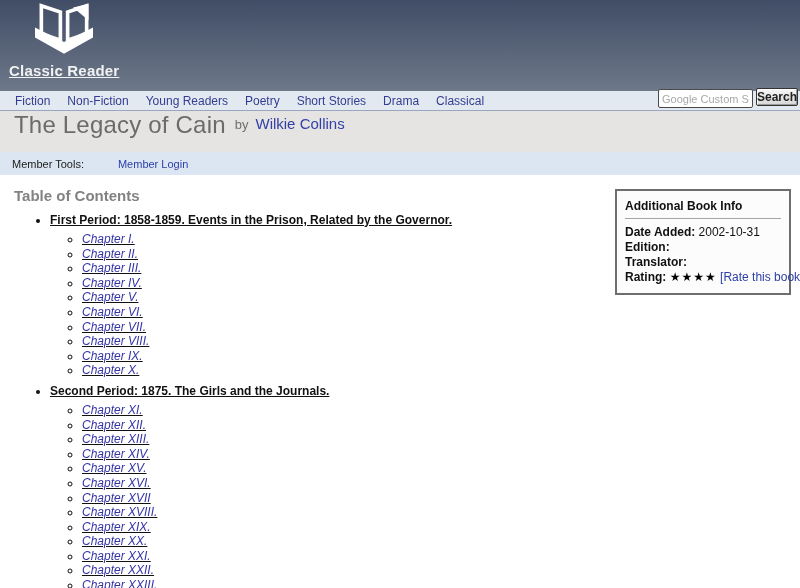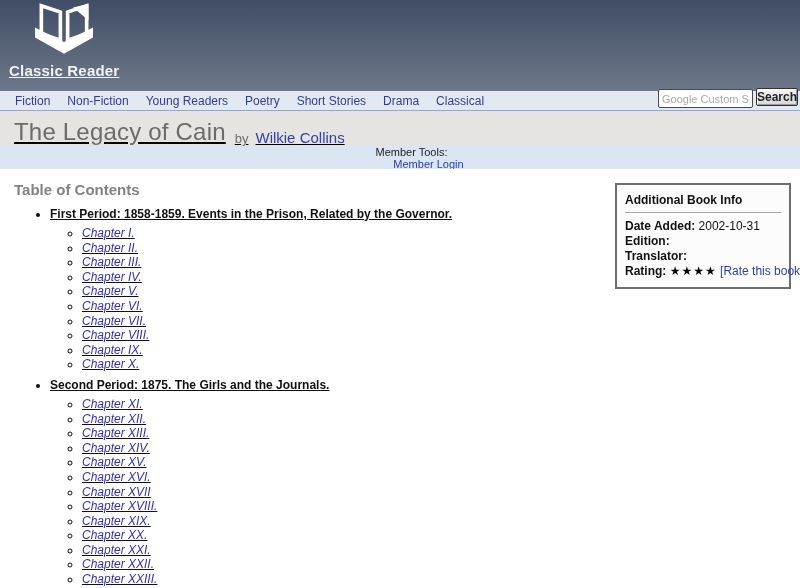--- a/index.html
+++ b/index.html
@@ -28,27 +28,27 @@
   .navbar a{color:#333d8f;font-size:12px;text-decoration:none;margin-right:17px;white-space:nowrap;}
 
   
   .search-input{position:absolute;top:89px;left:658px;width:95px;height:19px;border:1px solid #4a4a4a;border-radius:2px;font-size:11px;padding:0 3px;font-family:"Liberation Sans",sans-serif;color:#222;background:#fff;}
   .search-input::placeholder{color:#a8a8a8;}
   .search-button{position:absolute;top:88px;left:756px;width:42px;height:18px;font-size:12px;font-weight:bold;color:#222;
     background:linear-gradient(#f7f7f7,#d7d7d7);border:1px solid #333;border-radius:2px;
     box-shadow:inset 1px 1px 0 #fff,inset -1px -1px 0 #9b9b9b;cursor:pointer;font-family:"Liberation Sans",sans-serif;}
 
   
-  .title-bar{height:35px;background:var(--titlebar-bg);display:flex;align-items:flex-end;padding-left:14px;text-decoration:underline;}
+  .title-bar{height:41px;background:var(--titlebar-bg);display:flex;align-items:flex-start;padding-left:14px;}
   .book-title{font-size:24px;font-weight:normal;color:#6b6b6b;letter-spacing:.2px;}
   .by-text{font-size:13px;color:#6f6f6f;margin:6px 0 0 9px;}
   .author-link{font-size:15px;color:var(--link-blue);text-decoration:none;margin:4px 0 0 7px;}
 
   
-  .member-bar{height:23px;background:var(--member-bg);display:flex;align-items:center;padding-left:23px;font-size:11px;color:#1c1c1c;flex-direction:column;}
+  .member-bar{height:23px;background:var(--member-bg);display:flex;align-items:center;padding-left:12px;font-size:11px;color:#1c1c1c;}
   .member-bar a{color:#2b3fa9;text-decoration:none;margin-left:34px;text-align:center;}
 
   
   .content{position:relative;background:#fff;padding-top:12px;}
   .toc-heading{font-size:15px;font-weight:bold;color:#828282;margin:0 0 9px 14px;}
   ul.toc{list-style:disc;padding-left:50px;margin:0;}
   ul.toc > li{font-size:12px;font-weight:bold;color:#111;line-height:15px;margin-top:6px;text-decoration:underline;}
   ul.chapters{list-style:circle;padding-left:32px;margin:4px 0 2px;}
   ul.chapters > li{font-weight:normal;line-height:14.6px;}
   ul.chapters a{font-style:italic;font-size:12px;color:#3333a8;text-decoration:none;}

